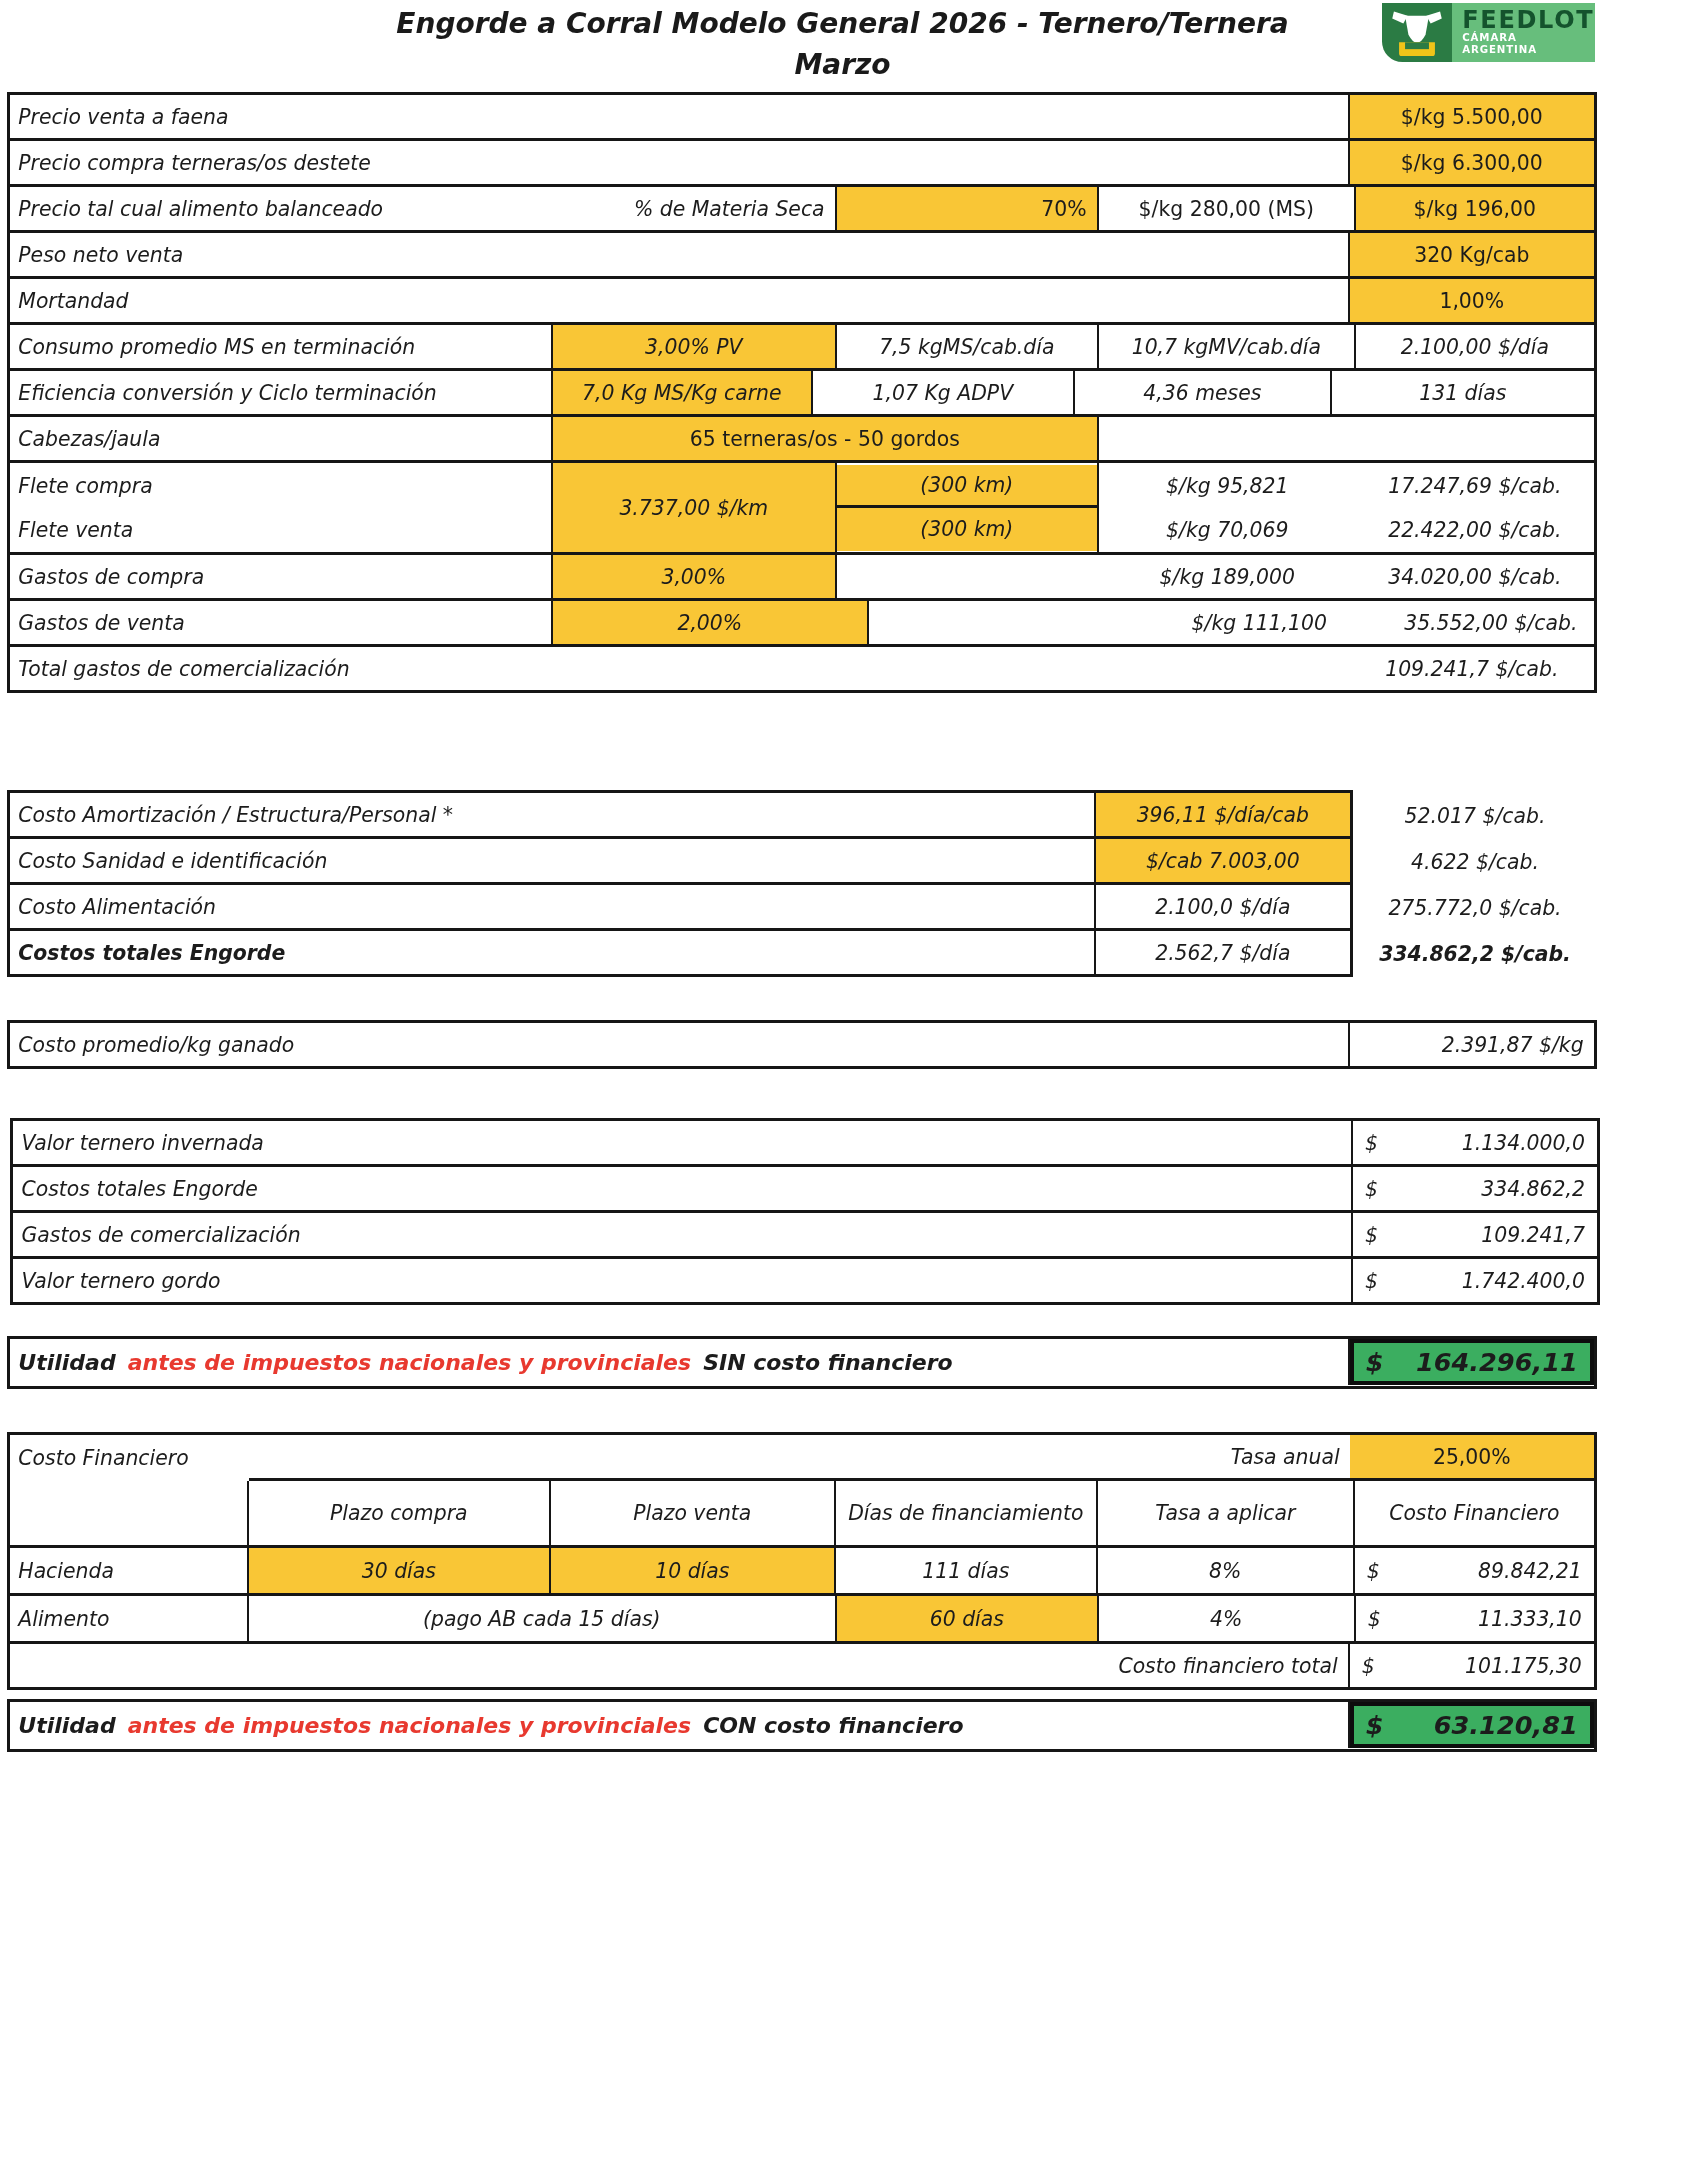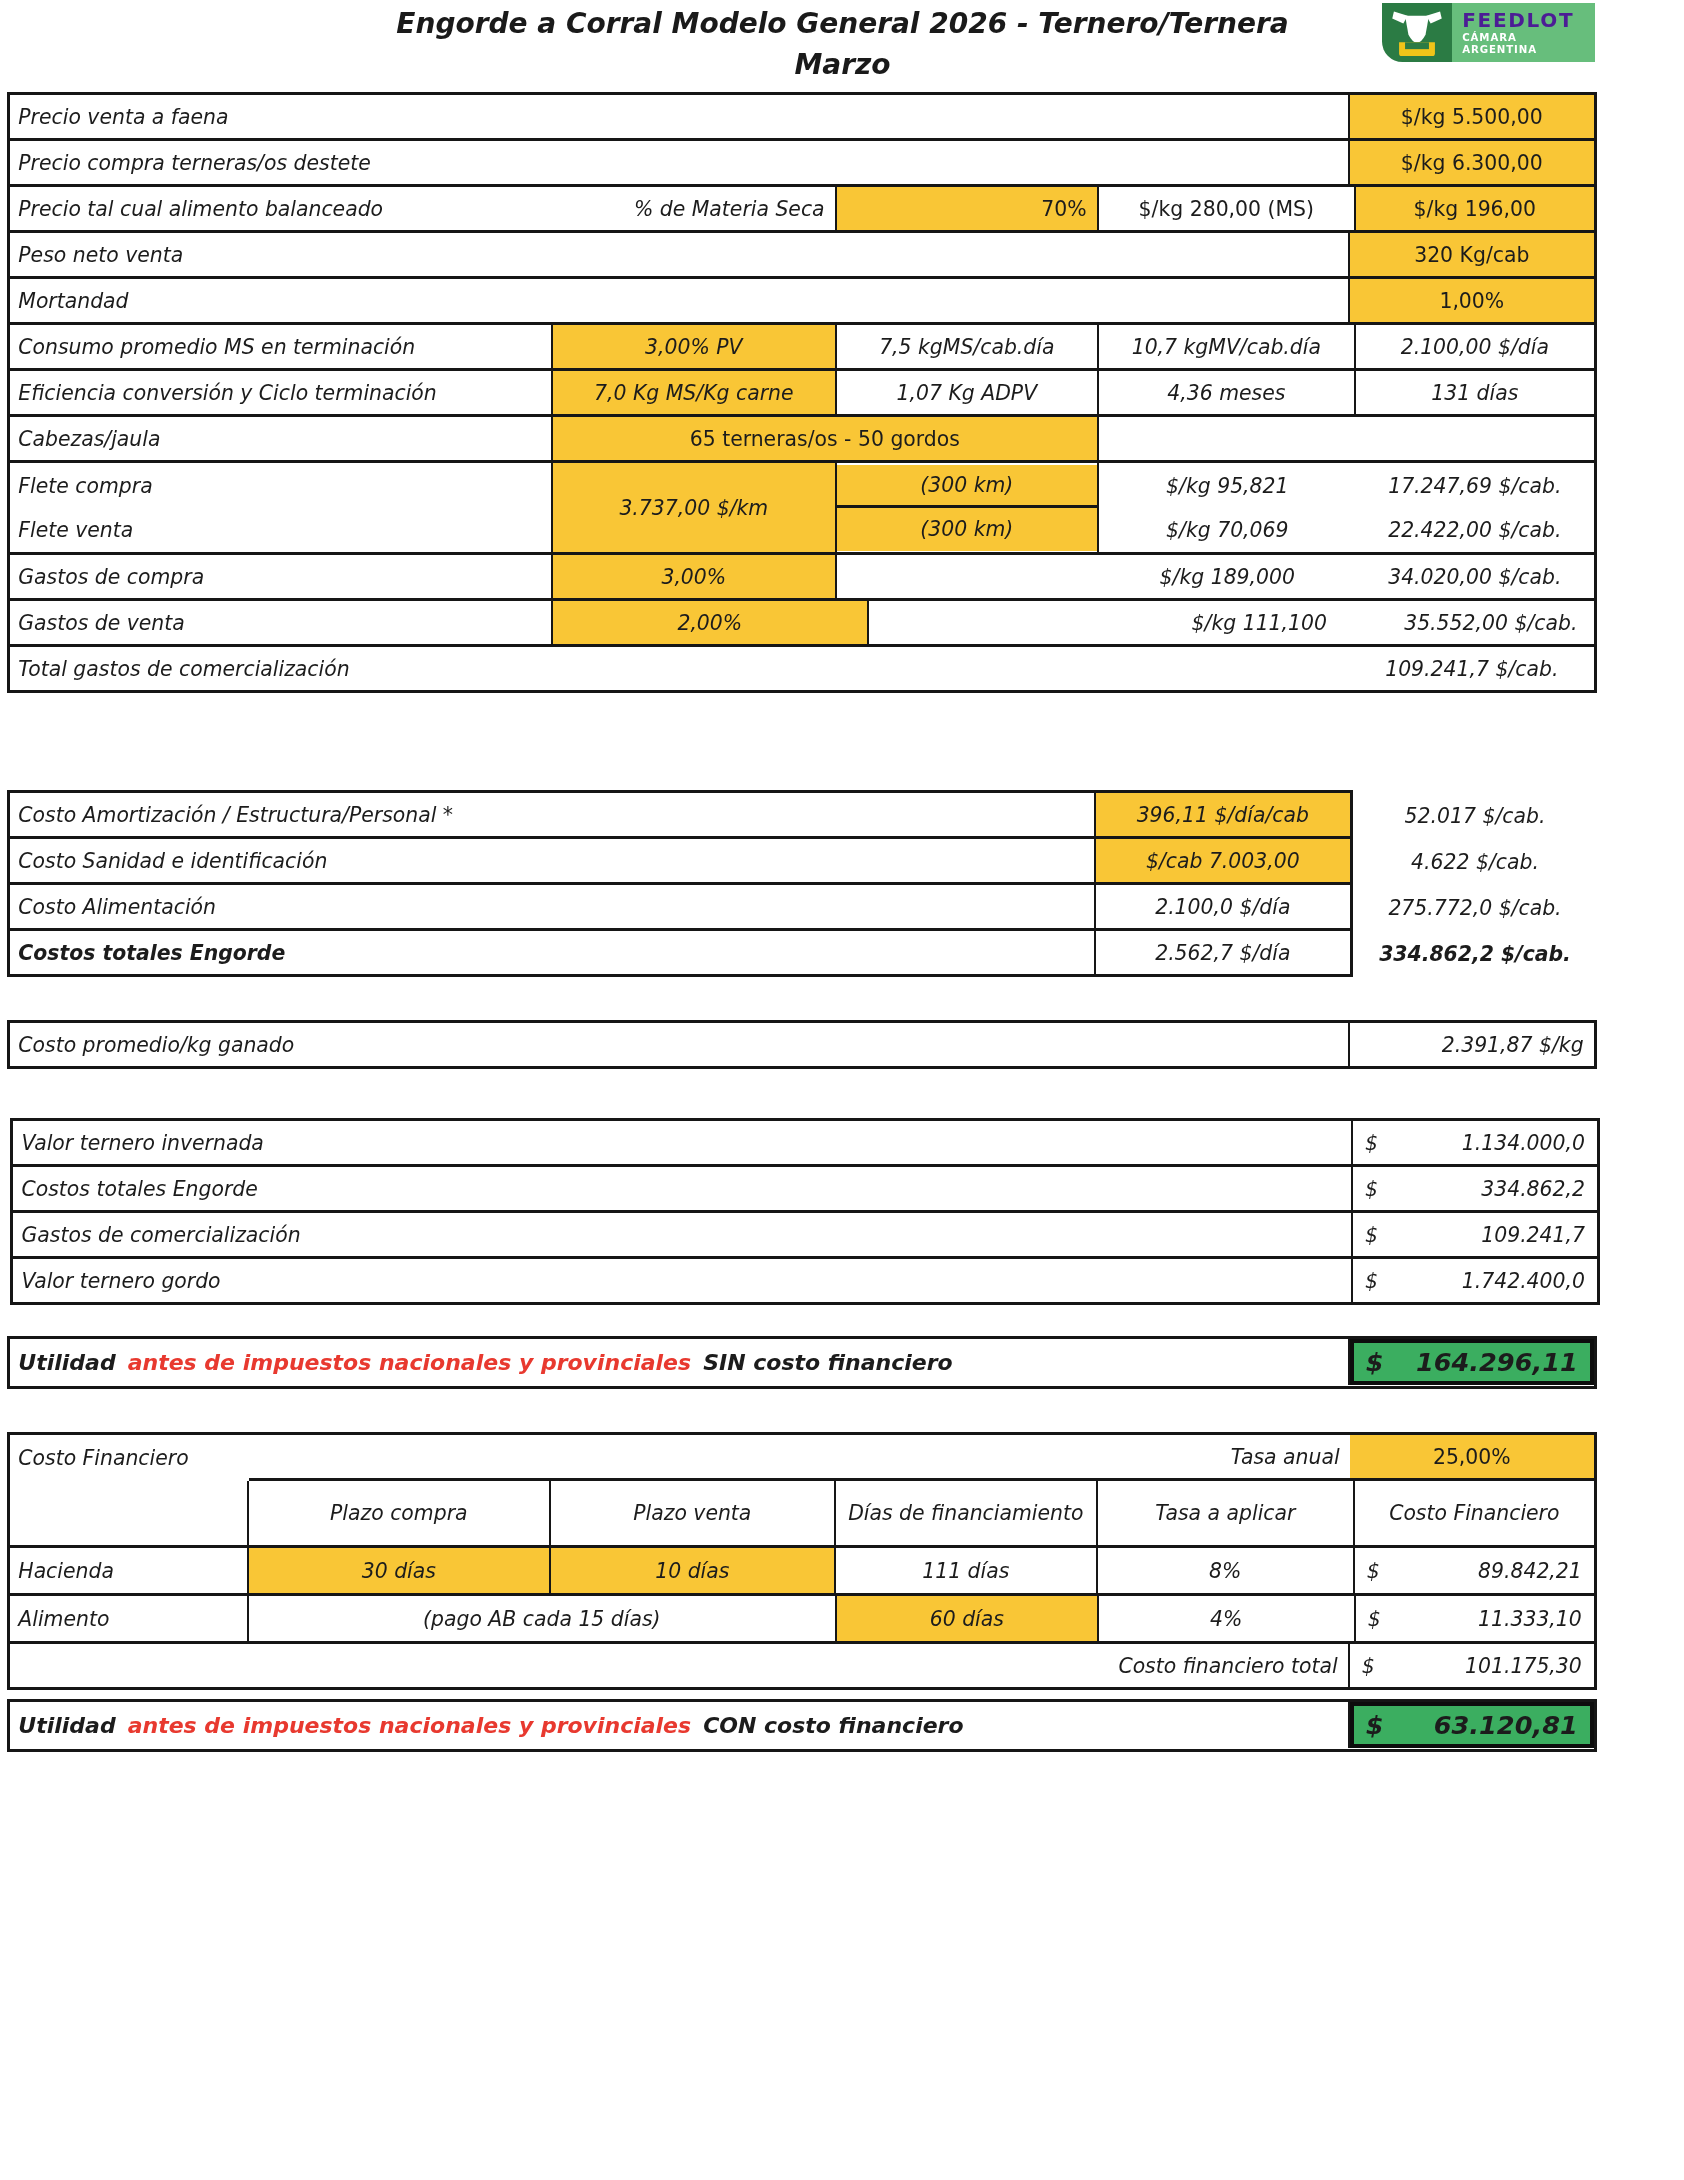--- a/index.html
+++ b/index.html
@@ -26,21 +26,21 @@
   .red{color:#E8392F;}
   .stack{flex-direction:column;padding:0;align-items:stretch;}
   .subrow{display:flex;height:44px;}
   .float-val{width:244px;height:43px;display:flex;align-items:center;justify-content:center;
              font-size:20.4px;font-style:italic;}
   
   .logo{left:1382px;top:2.6px;width:213px;height:59px;display:flex;}
   .logo-left{width:70px;height:59px;background:#2B7B44;border-radius:0 0 0 20.4px;position:relative;}
   .logo-right{width:143px;height:59px;background:#67BE7C;display:flex;flex-direction:column;
               justify-content:center;padding-left:10.2px;box-sizing:border-box;}
-  .logo-name{font-size:20px;font-weight:bold;letter-spacing:1.7px;color:#4c1d95;line-height:24px;}
+  .logo-name{font-size:24px;font-weight:bold;letter-spacing:1.7px;color:#14532d;line-height:24px;}
   .logo-sub{font-size:10.2px;font-weight:bold;letter-spacing:0.9px;color:#ffffff;line-height:12px;}
 </style>
 </head>
 <body>
 
 <div class="sheet">
 
   <div class="abs title" style="top:6.8px;">Engorde a Corral Modelo General 2026 - Ternero/Ternera</div>
   <div class="abs title" style="top:48px;">Marzo</div>
 
@@ -86,21 +86,21 @@
     </div>
     <div class="row">
       <div class="c lbl bdr" style="width:543px">Consumo promedio MS en terminación</div>
       <div class="c yel bdr" style="width:284px">3,00% PV</div>
       <div class="c bdr" style="width:262px">7,5 kgMS/cab.día</div>
       <div class="c bdr" style="width:257px">10,7 kgMV/cab.día</div>
       <div class="c" style="flex:1">2.100,00 $/día</div>
     </div>
     <div class="row">
       <div class="c lbl bdr" style="width:543px">Eficiencia conversión y Ciclo terminación</div>
-      <div class="c yel bdr" style="width:284px">7,0 Kg MS/Kg carne</div>
+      <div class="c yel bdr" style="width:260px">7,0 Kg MS/Kg carne</div>
       <div class="c bdr" style="width:262px">1,07 Kg ADPV</div>
       <div class="c bdr" style="width:257px">4,36 meses</div>
       <div class="c" style="flex:1">131 días</div>
     </div>
     <div class="row">
       <div class="c lbl bdr" style="width:543px">Cabezas/jaula</div>
       <div class="c up yel bdr" style="width:546px">65 terneras/os  -  50 gordos</div>
       <div class="c" style="flex:1"></div>
     </div>
 

